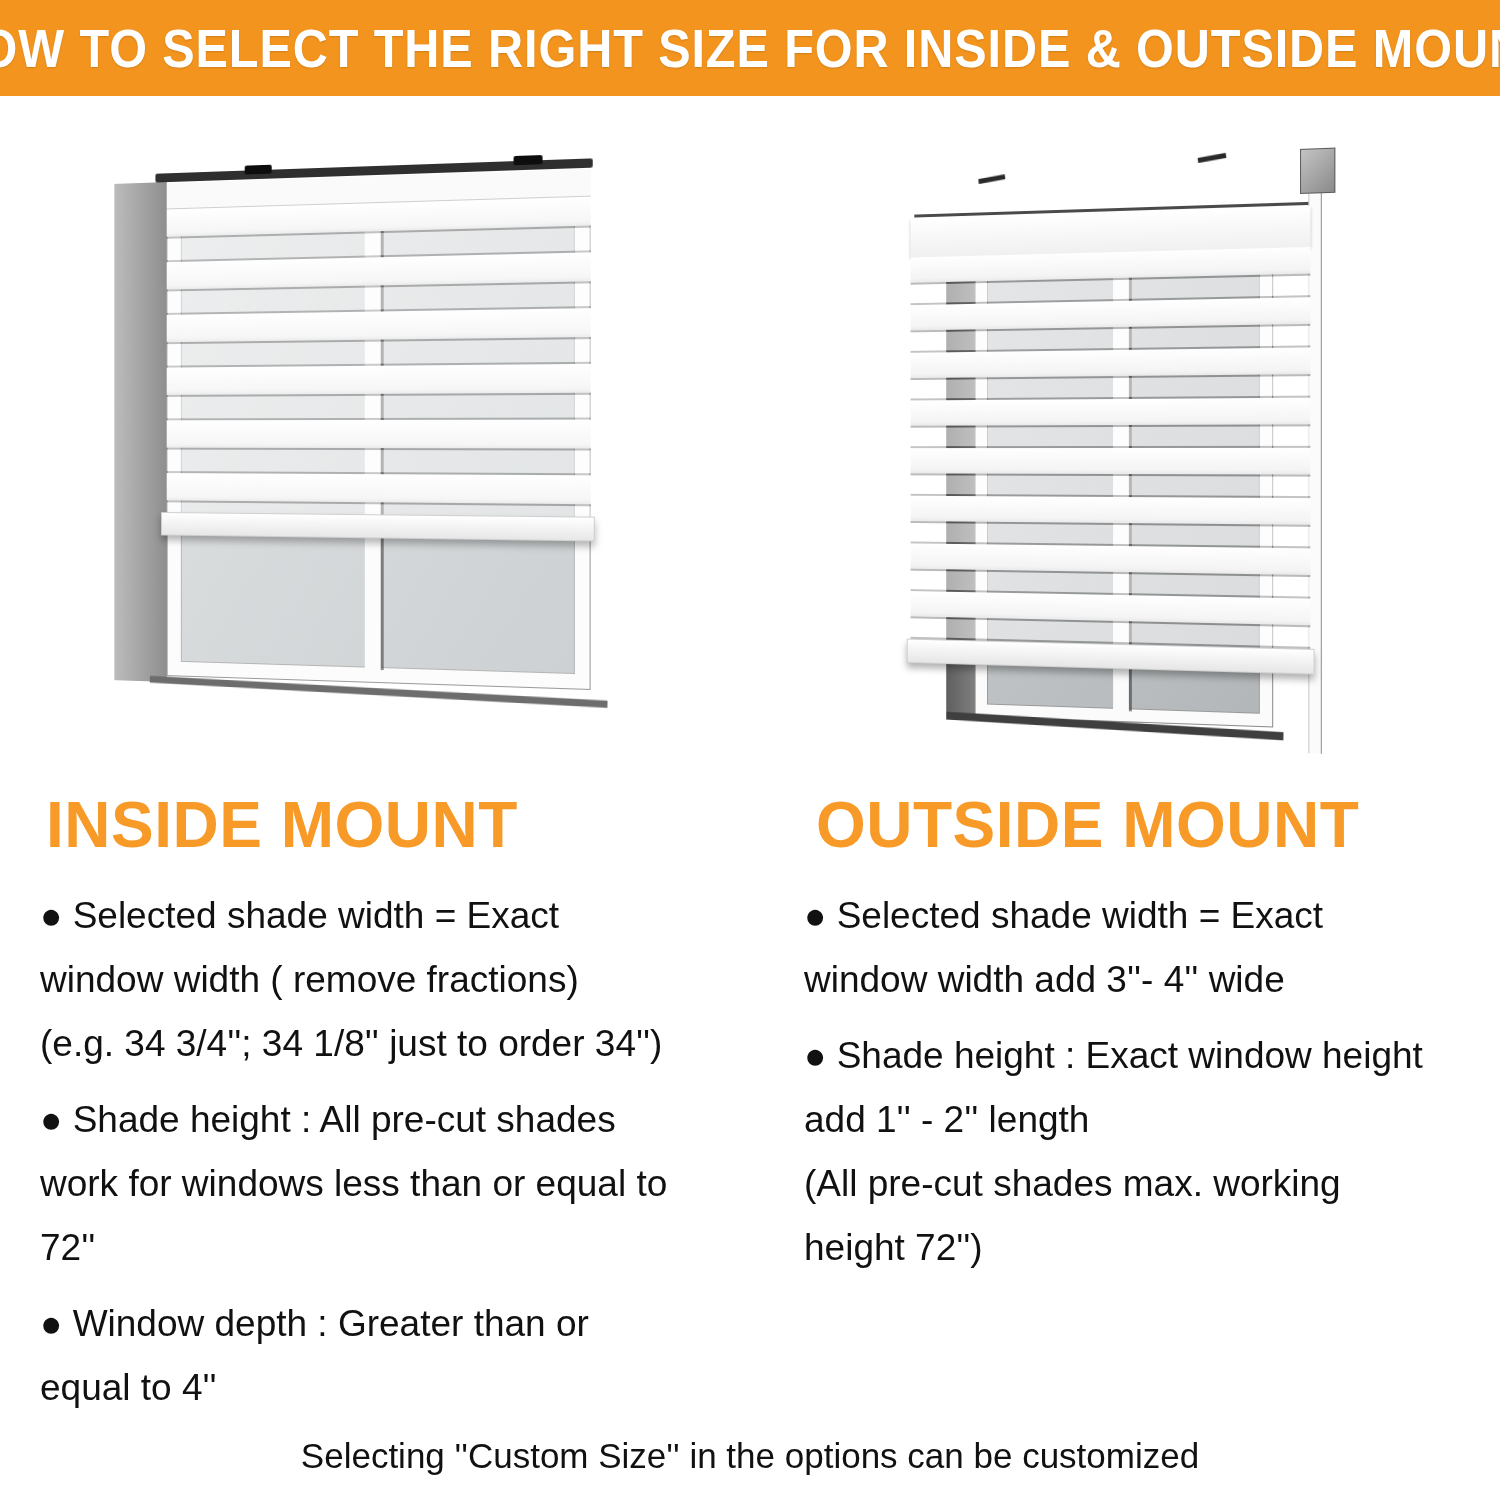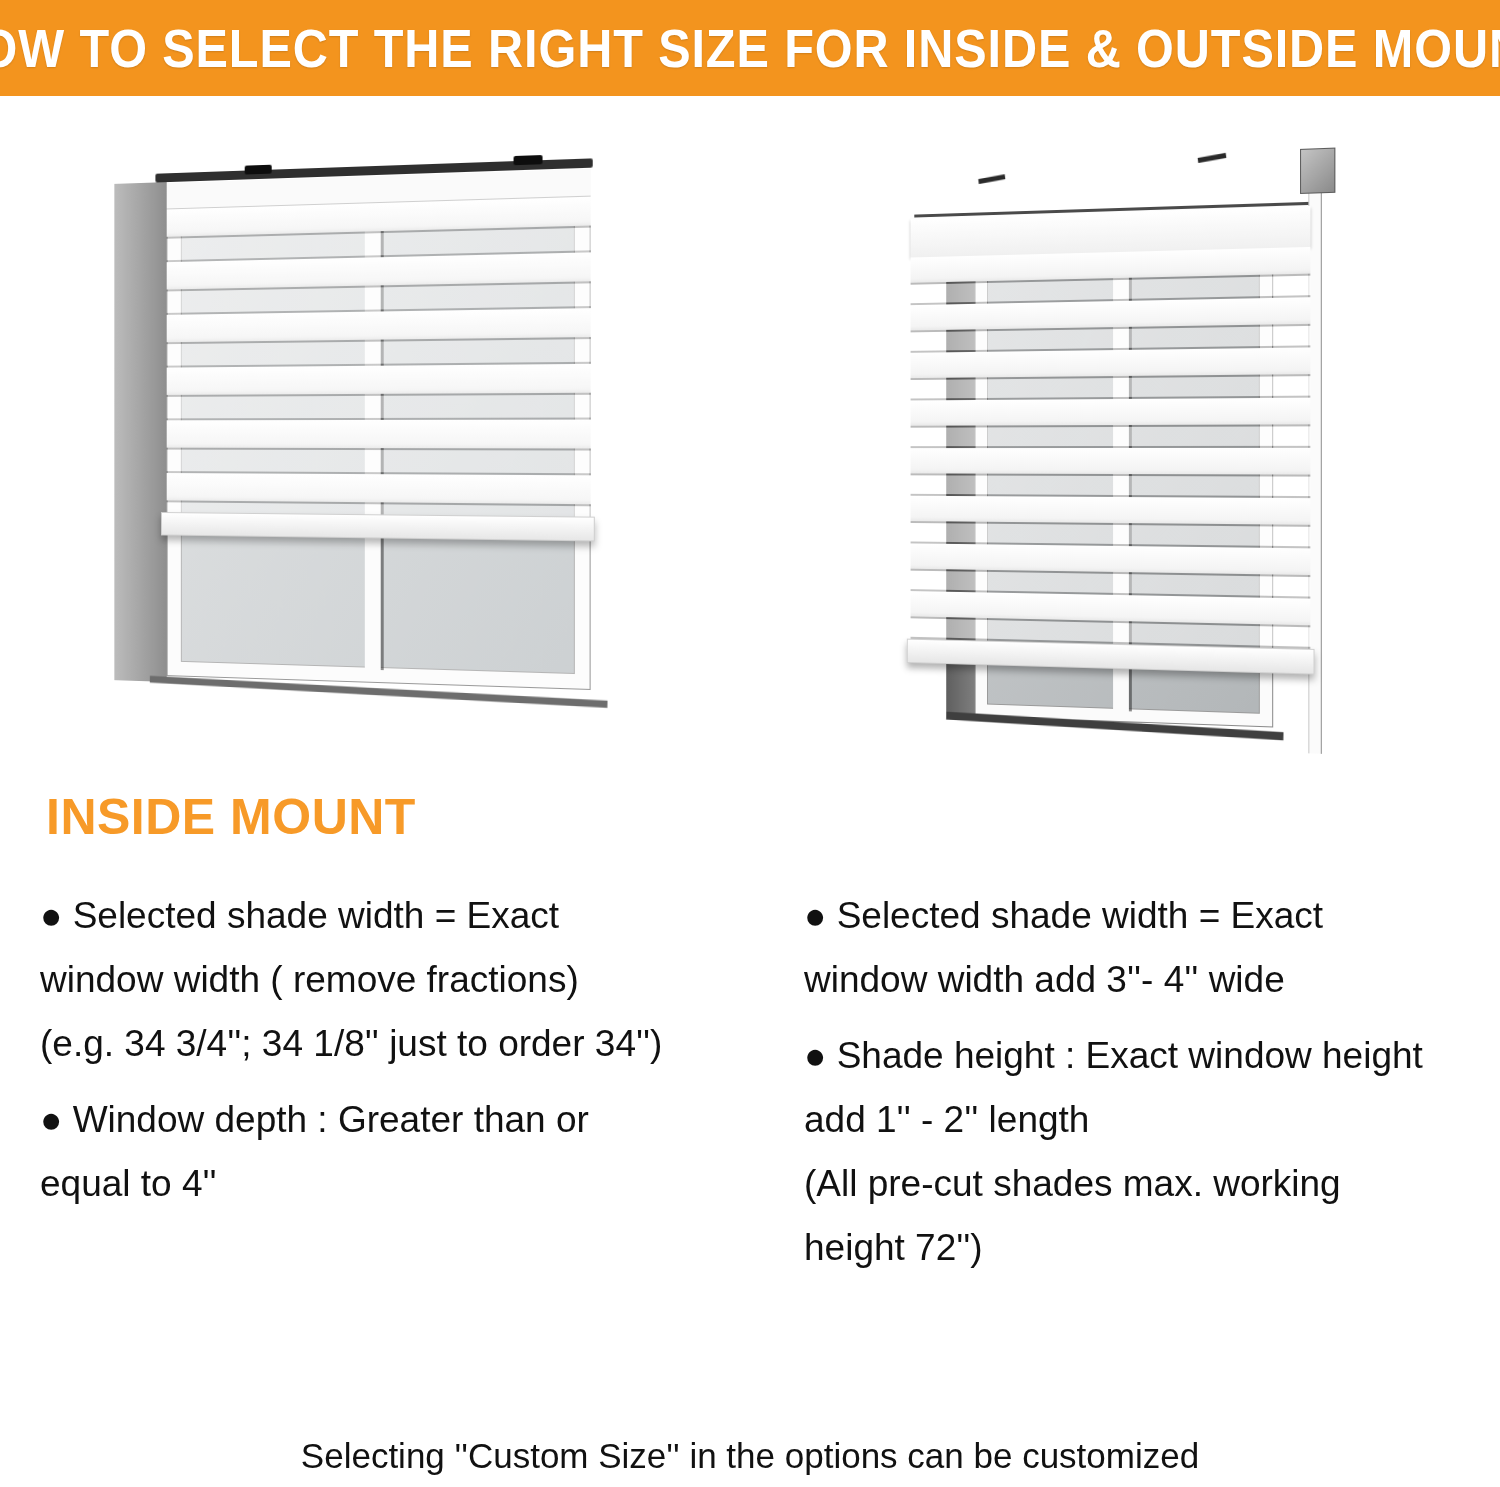--- a/index.html
+++ b/index.html
@@ -63,21 +63,21 @@
       #ffffff 0px,#f4f4f4 22px,#e9e9e9 26px,
       rgba(60,60,60,0.35) 26px,rgba(60,60,60,0.35) 28px,
       rgba(255,255,255,0.5) 28px,rgba(255,255,255,0.5) 47px,
       rgba(60,60,60,0.3) 47px,rgba(60,60,60,0.3) 49px);}
   .r-hem{left:2px;top:498px;width:414px;height:25px;border:1px solid #d0d0d0;
          background:linear-gradient(#ffffff,#e6e6e6);box-shadow:0 5px 7px rgba(0,0,0,0.3);}
   .r-bottombar{left:44px;top:576px;width:342px;height:8px;background:#3f3f3f;transform:rotate(1.4deg);}
 
   
   .heading{position:absolute;margin:0;color:var(--accent-heading);font-weight:bold;
-           font-size:50px;letter-spacing:0.5px;white-space:nowrap;}
+           font-size:64px;letter-spacing:0.5px;white-space:nowrap;}
   .heading-left{left:46px;top:788px;}
   .heading-right{left:816px;top:788px;}
 
   .bullets{position:absolute;color:var(--text-color);font-size:37px;line-height:64px;}
   .bullets-left{left:28px;top:872px;width:724px;}
   .bullets-right{left:792px;top:872px;width:712px;}
   .bullets p{margin:12px;white-space:pre-line;}
 
   .footnote{position:absolute;left:0;top:1436px;width:1500px;margin:0;text-align:center;
             color:var(--text-color);font-size:35px;}
@@ -121,25 +121,29 @@
         <div class="r-mullion" style="position:absolute;"></div>
       </div>
       <div class="r-valance"></div>
       <div class="r-shade"></div>
       <div class="r-hem"></div>
       <div class="r-bottombar"></div>
     </div>
   </div>
 
   <h2 class="heading heading-left">INSIDE MOUNT</h2>
+  <h2 class="heading heading-right">OUTSIDE MOUNT</h2>
 
   <div class="bullets bullets-left">
     <p>● Selected shade width = Exact
 window width ( remove fractions)
 (e.g. 34 3/4''; 34 1/8'' just to order 34'')</p>
+    <p>● Shade height : All pre-cut shades
+work for windows less than or equal to
+72''</p>
     <p>● Window depth : Greater than or
 equal to 4''</p>
   </div>
 
   <div class="bullets bullets-right">
     <p>● Selected shade width = Exact
 window width add 3''- 4'' wide</p>
     <p>● Shade height : Exact window height
 add 1'' - 2'' length
 (All pre-cut shades max. working

